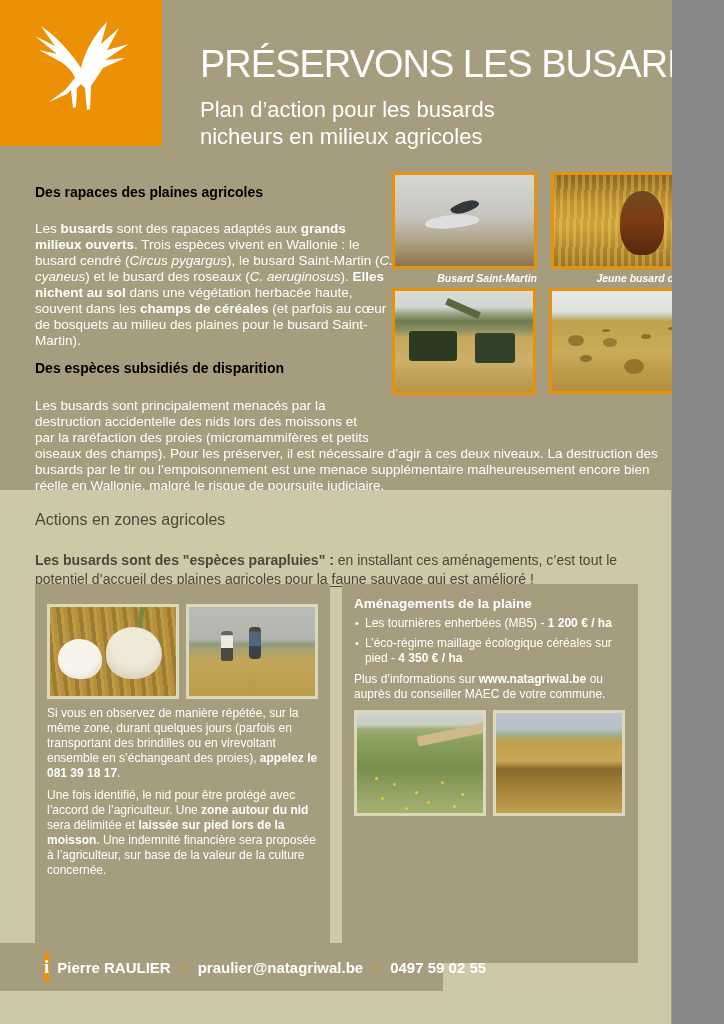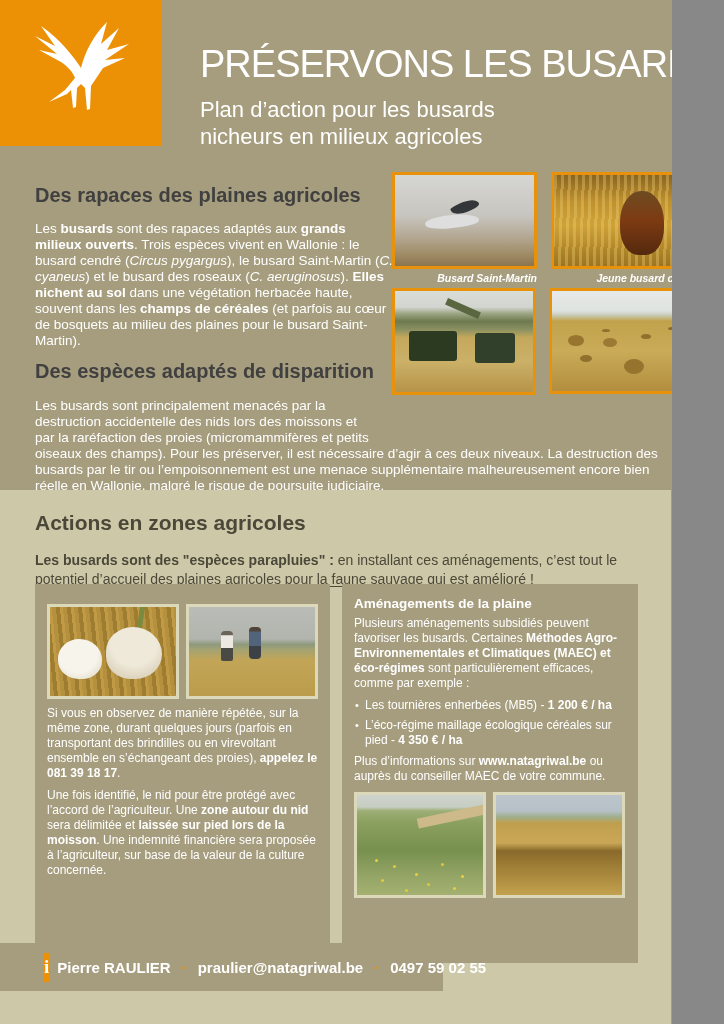--- a/index.html
+++ b/index.html
@@ -12,21 +12,21 @@
 
   
   .logo{position:absolute;left:0;top:0;width:162px;height:146px;background:#ec9105;
         display:flex;align-items:center;justify-content:center;}
   .title{position:absolute;left:200px;top:44px;color:#fff;font-size:38px;line-height:40px;
          letter-spacing:-1px;font-weight:400;white-space:nowrap;}
   .subtitle{position:absolute;left:200px;top:96px;color:#fff;font-size:22px;line-height:27px;
             width:335px;font-weight:400;}
 
   
-  .sec-h{position:absolute;color:#404040;font-size:20px;font-weight:700;}
+  .sec-h{position:absolute;color:#000000;font-size:14px;font-weight:700;}
   .body-p{position:absolute;color:#fff;font-size:13.5px;line-height:16px;}
   #sec1-h{left:35px;top:184px;}
   #sec1-p{left:35px;top:207px;width:358px;}
   #sec2-h{left:35px;top:360px;}
   #sec2-p{left:35px;top:384px;width:637px;}
   .wrap-spacer{float:right;width:292px;height:36px;}
 
   
   .ph{position:absolute;border:3px solid #e8920c;overflow:hidden;}
   #p1{left:392px;top:172px;width:145px;height:97px;
@@ -50,21 +50,21 @@
       background:linear-gradient(180deg,#e6e9e8 0%,#dfe3df 20%,#c8cdb9 24%,#c1a24c 30%,#c9ab58 60%,#b28e3e 100%);}
   #p4 .bales{position:absolute;left:16px;top:44px;width:16px;height:11px;border-radius:50%;background:#97752f;
       box-shadow:34px 2px 0 -1px #9c7a33,70px -4px 0 -3px #8f702c,104px 6px 0 0 #a07d34,
                  58px 26px 0 2px #96742e,10px 18px 0 -2px #8f702c,96px -12px 0 -4px #8a6b2a,30px -10px 0 -4px #8f702c;}
   .cap{position:absolute;color:#fff;font-size:10.5px;font-style:italic;font-weight:700;text-align:right;}
   #cap1{left:392px;top:272px;width:145px;}
   #cap2{left:551px;top:272px;width:151px;}
 
   
   .panel{position:absolute;left:0;top:490px;width:671px;height:534px;background:#cdc9a8;}
-  .panel-h{position:absolute;left:35px;top:21px;color:#4b4839;font-size:21px;font-weight:700;}
+  .panel-h{position:absolute;left:35px;top:21px;color:#4b4839;font-size:16px;font-weight:400;}
   .panel-intro{position:absolute;left:35px;top:47px;width:605px;color:#4b4839;font-size:14px;line-height:19px;}
 
   
   .ibox{position:absolute;background:#a69d7e;padding:12px 12px;color:#fff;overflow:hidden;}
   #box-left{left:35px;top:94px;width:295px;height:359px;}
   #box-right{left:342px;top:94px;width:296px;height:379px;}
   .ibox h4{margin:0 0 5px 0;font-size:13.5px;font-weight:700;color:#fff;}
   .ibox p{margin:0 0 7px 0;font-size:12px;line-height:15px;}
   .ibox ul{margin:0 0 6px 0;padding:0;list-style:none;}
   .ibox li{position:relative;padding-left:11px;margin:0 0 5px 0;font-size:12px;line-height:15px;}
@@ -141,21 +141,21 @@
   <div class="cap" id="cap2">Jeune busard cendré</div>
   <div class="ph" id="p3">
     <i class="chute"></i>
     <i class="m1"></i>
     <i class="m2"></i>
   </div>
   <div class="ph" id="p4">
     <i class="bales"></i>
   </div>
 
-  <div class="sec-h" id="sec2-h">Des espèces adaptés de disparition</div>
+  <div class="sec-h" id="sec2-h">Des espèces subsidiés de disparition</div>
   <p class="body-p" id="sec2-p"><span class="wrap-spacer"></span><span>Les busards sont principalement menacés par la destruction accidentelle des nids lors des moissons et par la raréfaction des proies (micromammifères et petits oiseaux des champs). Pour les préserver, il est nécessaire d’agir à ces deux niveaux. La destruction des busards par le tir ou l’empoisonnement est une menace supplémentaire malheureusement encore bien réelle en Wallonie, malgré le risque de poursuite judiciaire.</span></p>
 
   <div class="panel">
     <div class="panel-h">Actions en zones agricoles</div>
     <p class="panel-intro"><span class="b">Les busards sont des "espèces parapluies" :</span><span> en installant ces aménagements, c’est tout le potentiel d’accueil </span><span class="u">des plaines agricoles pour la faune sauvage</span><span> qui est amélioré !</span></p>
 
     <div class="ibox" id="box-left">
       <div class="box-photos">
         <div class="bph" id="pn1">
           <i class="stem"></i>
@@ -166,21 +166,20 @@
           <i class="f1"></i>
           <i class="f2"></i>
         </div>
       </div>
       <p><span>Si vous en observez de manière répétée, sur la même zone, durant quelques jours (parfois en transportant des brindilles ou en virevoltant ensemble en s’échangeant des proies), </span><span class="b">appelez le 081 39 18 17</span><span>.</span></p>
       <p><span>Une fois identifié, le nid pour être protégé avec l’accord de l’agriculteur. Une </span><span class="b">zone autour du nid</span><span> sera délimitée et </span><span class="b">laissée sur pied lors de la moisson</span><span>. Une indemnité financière sera proposée à l’agriculteur, sur base de la valeur de la culture concernée.</span></p>
     </div>
 
     <div class="ibox" id="box-right">
       <h4>Aménagements de la plaine</h4>
-      <p><span>Plusieurs aménagements subsidiés peuvent favoriser les busards. Certaines </span><span class="b">Méthodes Agro-Environnementales et Climatiques (MAEC) et éco-régimes</span><span> sont particulièrement efficaces, comme par exemple :</span></p>
       <ul>
         <li><span>Les tournières enherbées (MB5) - </span><span class="b">1 200 € / ha</span></li>
         <li><span>L’éco-régime maillage écologique céréales sur pied - </span><span class="b">4 350 € / ha</span></li>
       </ul>
       <p><span>Plus d’informations sur </span><span class="b">www.natagriwal.be</span><span> ou auprès du conseiller MAEC de votre commune.</span></p>
       <div class="box-photos">
         <div class="bph" id="pa1">
           <i class="path"></i>
           <i class="fl"></i>
         </div>

